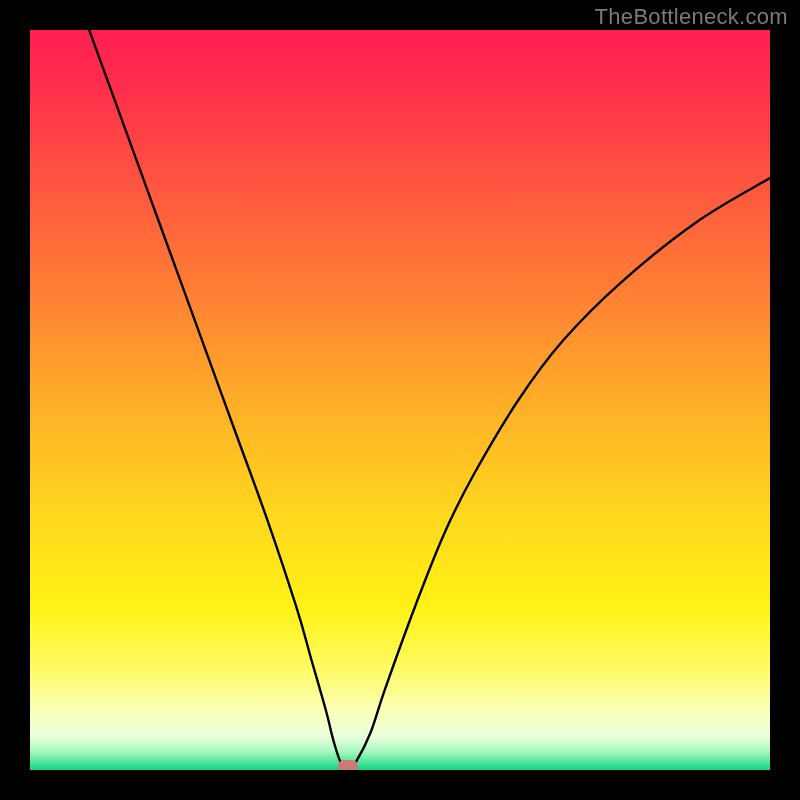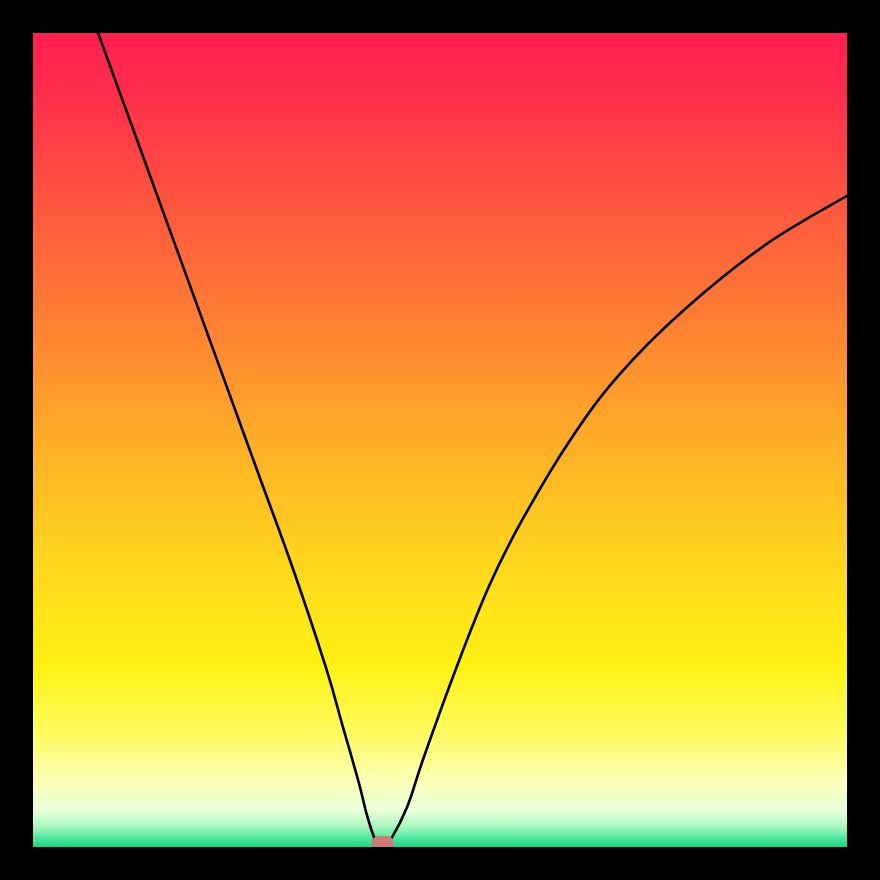--- a/index.html
+++ b/index.html
@@ -60,20 +60,21 @@
     border-radius: 6px;
     z-index: 4;
     transform: translate(-50%, -50%);
   }
 </style>
 </head>
 <body>
 
 <div class="chart-frame">
 
+  <div class="watermark">TheBottleneck.com</div>
 
   <div class="plot-area">
     <svg class="gradient-bg" viewBox="0 0 740 740" preserveAspectRatio="none">
       <defs>
         <linearGradient id="bg-grad" x1="0" y1="0" x2="0" y2="1">
             <stop offset="0%" stop-color="#ff1f50"></stop>
             <stop offset="8%" stop-color="#ff2f4c"></stop>
             <stop offset="20%" stop-color="#ff5340"></stop>
             <stop offset="35%" stop-color="#ff7e34"></stop>
             <stop offset="50%" stop-color="#ffad28"></stop>

